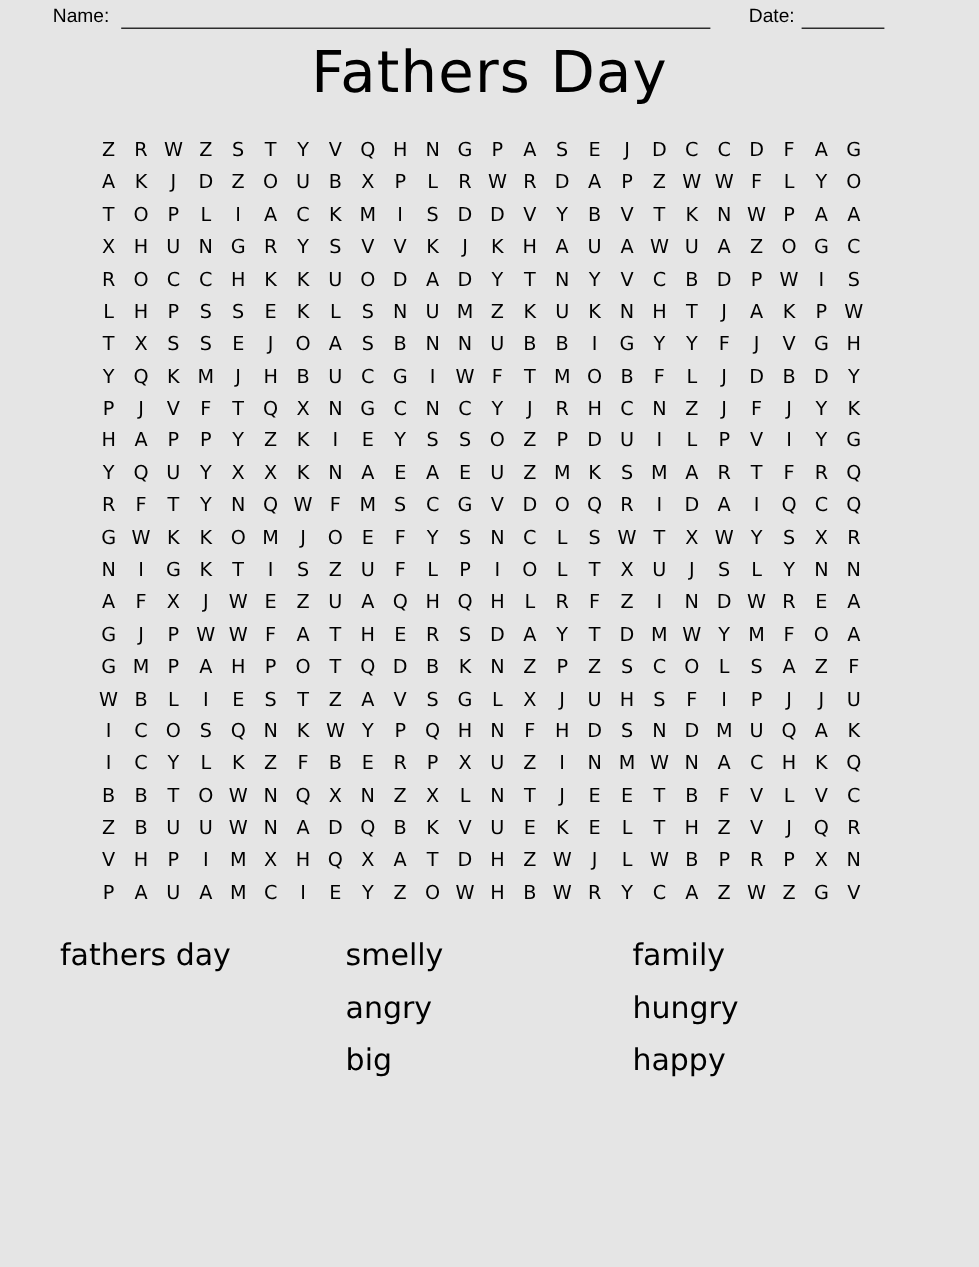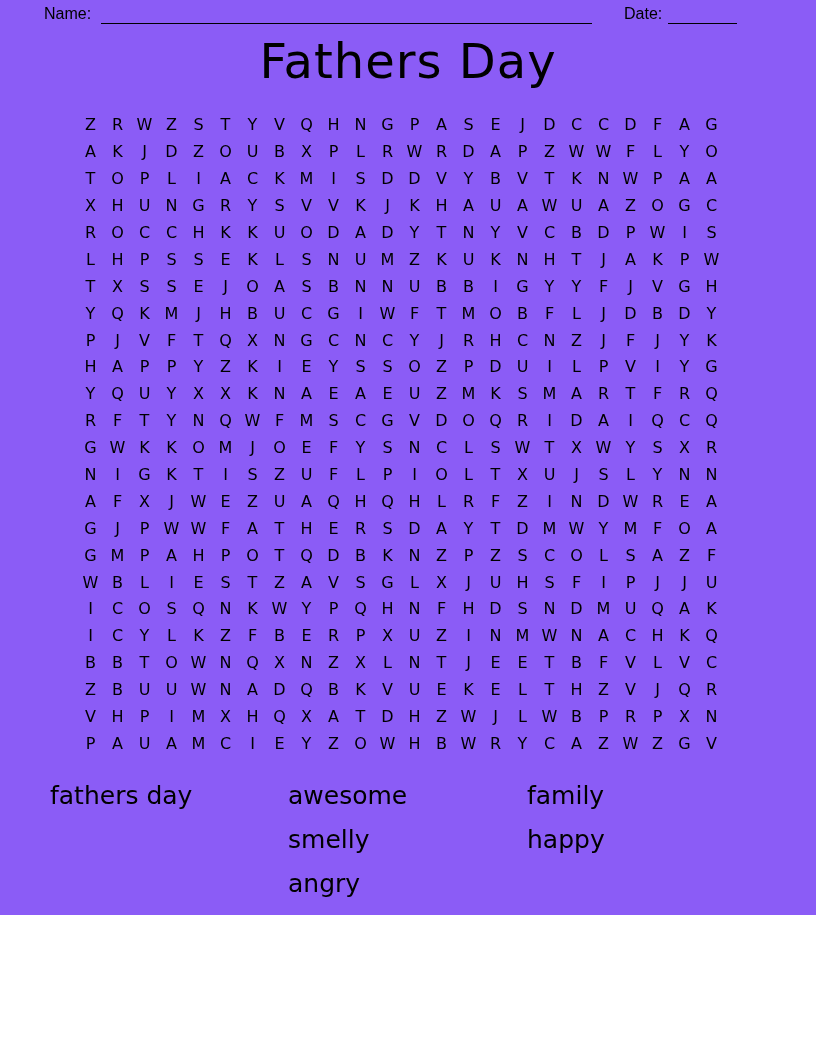--- a/index.html
+++ b/index.html
@@ -1,20 +1,20 @@
 <!DOCTYPE html>
 <html><head>
 <meta charset="utf-8">
 <style>
   html,body{margin:0;padding:0;}
   body{background:#ffffff;}
   .page{
     position:relative;
-    width:816px;height:915px;
-    background:#8b5cf6;
+    width:816px;height:1056px;
+    background:#e5e5e5;
     overflow:hidden;
     font-family:"DejaVu Sans",sans-serif;
     color:#000;
   }
   
   .hdr-label{
     position:absolute;
     font-family:"Liberation Sans",sans-serif;
     font-size:16px;
     top:5px;
@@ -666,24 +666,24 @@
       <span class="cell">Z</span>
       <span class="cell">G</span>
       <span class="cell">V</span>
     </div>
 
   <div class="words">
     <div class="word-col word-col-1">
         <div class="word">fathers day</div>
       </div>
     <div class="word-col word-col-2">
-        <div class="word">awesome</div>
         <div class="word">smelly</div>
         <div class="word">angry</div>
         <div class="word">big</div>
       </div>
     <div class="word-col word-col-3">
         <div class="word">family</div>
+        <div class="word">hungry</div>
         <div class="word">happy</div>
       </div>
   </div>
 
 </div>
 
 </body></html>

